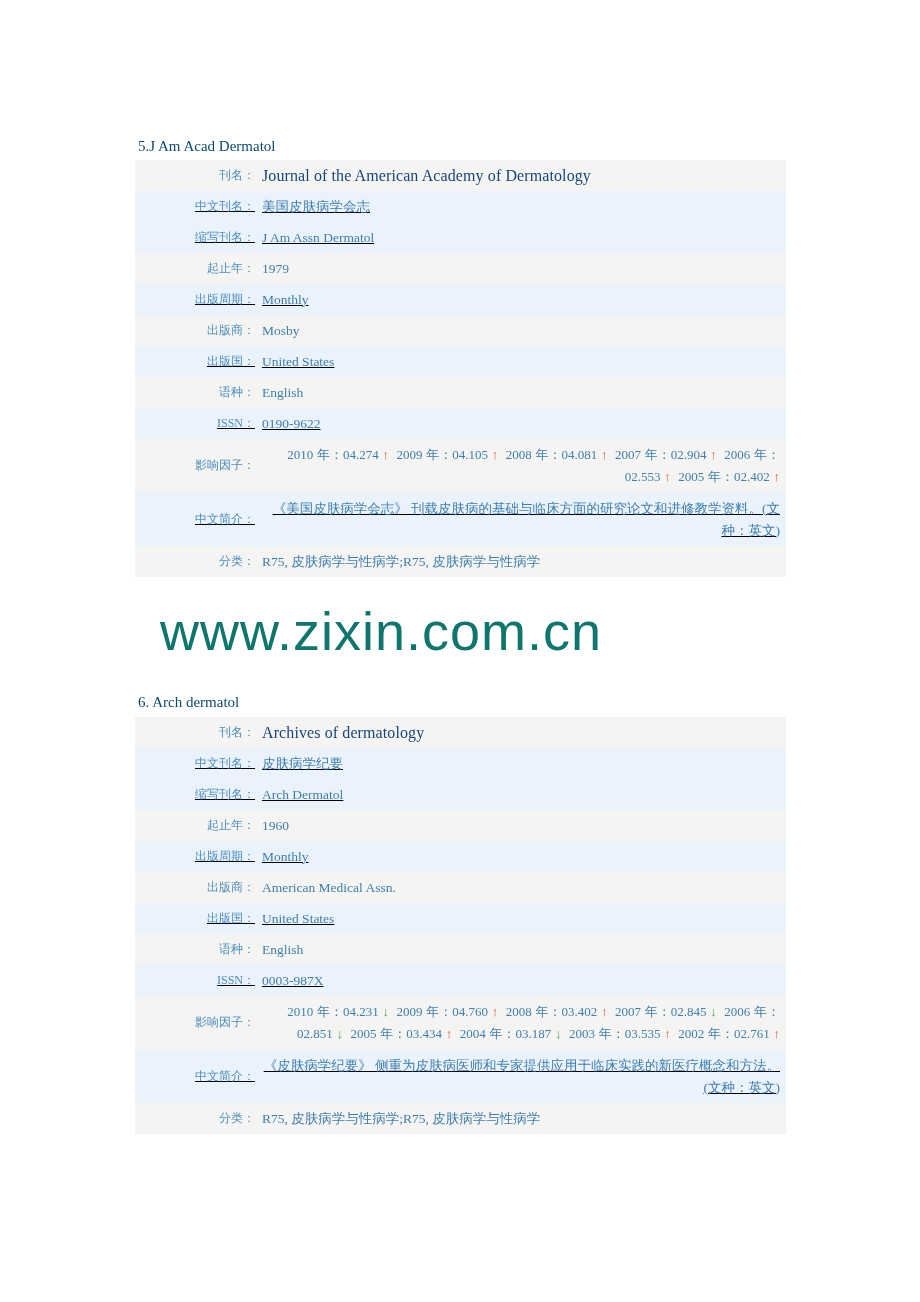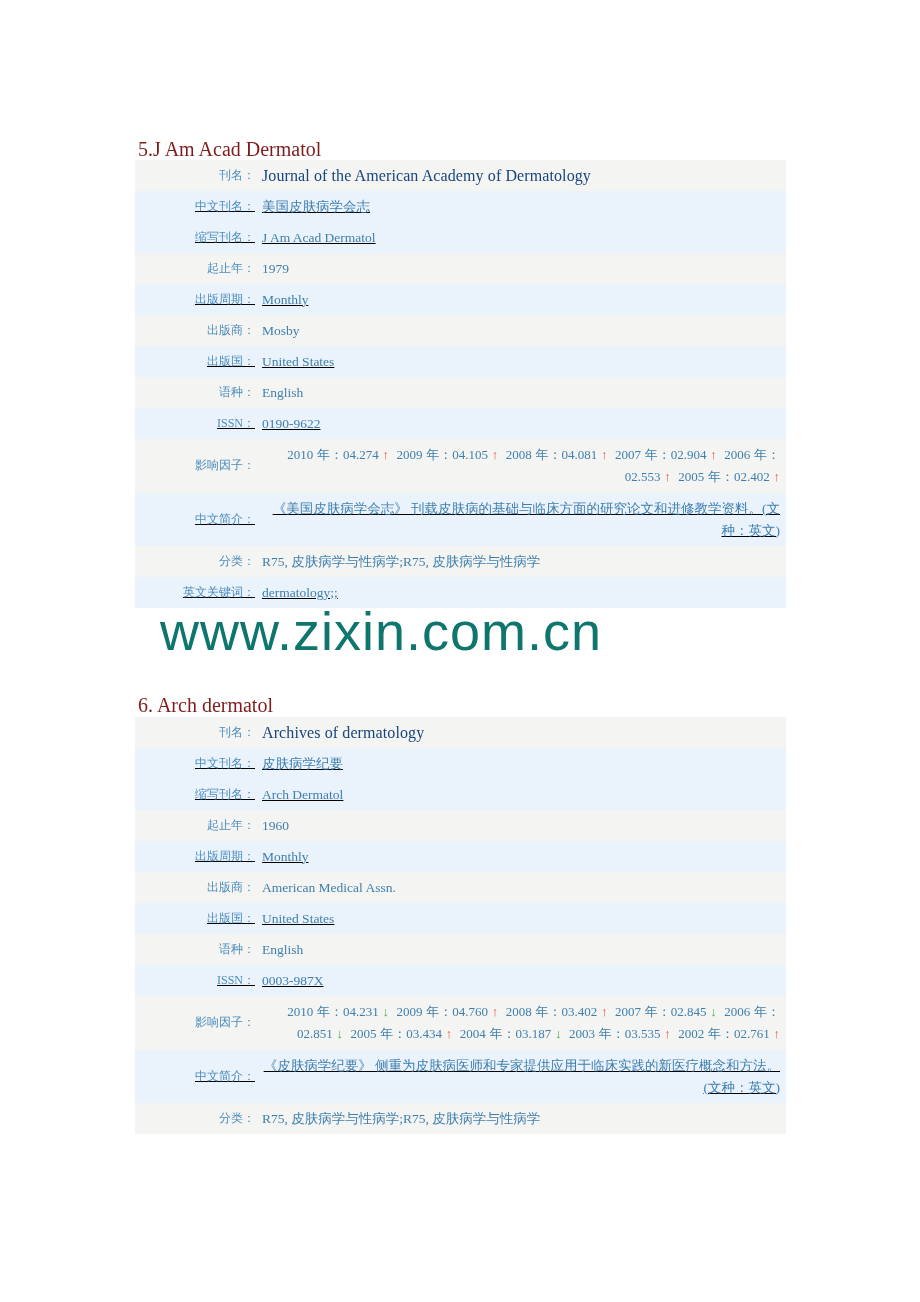--- a/index.html
+++ b/index.html
@@ -35,22 +35,22 @@
     z-index: 5;
     pointer-events: none;
     -webkit-user-select: none;
     user-select: none;
   }
 
   
   .section-heading {
     position: absolute;
     left: 138px;
-    font-size: 20px;
-    color: #7f1d1d;
+    font-size: 15px;
+    color: #0c4a6e;
     font-family: "Liberation Serif", "DejaVu Serif", serif;
     white-space: nowrap;
     z-index: 3;
   }
   #heading-1 { top: 138px; }
   #heading-2 { top: 694px; }
 
   
   .journal-table {
     position: absolute;
@@ -140,21 +140,21 @@
         <td class="value-cell">
           <span class="title-value">Journal of the American Academy of Dermatology</span>
         </td>
       </tr>
       <tr class="row-blue simple">
         <td class="label-cell">中文刊名：</td>
         <td class="value-cell">美国皮肤病学会志</td>
       </tr>
       <tr class="row-blue simple">
         <td class="label-cell">缩写刊名：</td>
-        <td class="value-cell">J Am Acad Dermatol</td>
+        <td class="value-cell">J Am Assn Dermatol</td>
       </tr>
       <tr class="row-gray simple">
         <td class="label-cell">起止年：</td>
         <td class="value-cell">1979</td>
       </tr>
       <tr class="row-blue simple">
         <td class="label-cell">出版周期：</td>
         <td class="value-cell">Monthly</td>
       </tr>
       <tr class="row-gray simple">
@@ -182,24 +182,20 @@
       <tr class="row-blue multi">
         <td class="label-cell">中文简介：</td>
         <td class="value-cell">
           <span class="desc-text">《美国皮肤病学会志》 刊载皮肤病的基础与临床方面的研究论文和进修教学资料。(文种：英文)</span>
         </td>
       </tr>
       <tr class="row-gray simple">
         <td class="label-cell">分类：</td>
         <td class="value-cell cls-text">R75, 皮肤病学与性病学;R75, 皮肤病学与性病学</td>
       </tr>
-      <tr class="row-blue simple">
-        <td class="label-cell">英文关键词：</td>
-        <td class="value-cell kw-text">dermatology;;</td>
-      </tr>
     </tbody>
   </table>
 
   <div class="section-heading" id="heading-2">6. Arch dermatol</div>
 
   <table class="journal-table" id="table-2">
     <tbody>
       <tr class="row-gray simple">
         <td class="label-cell">刊名：</td>
         <td class="value-cell">

